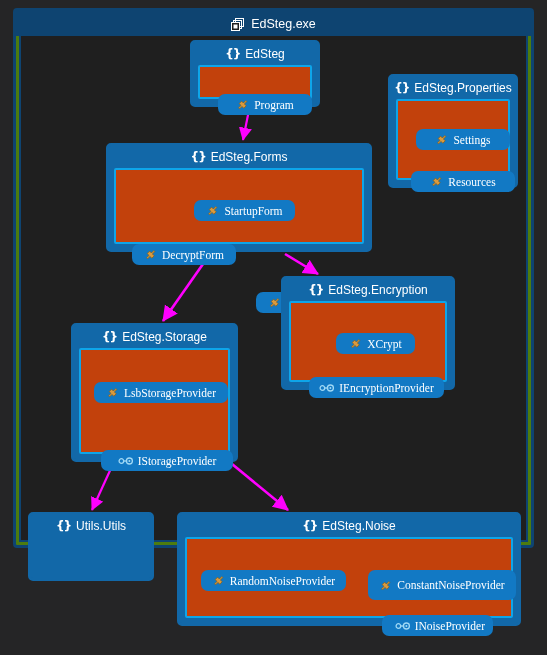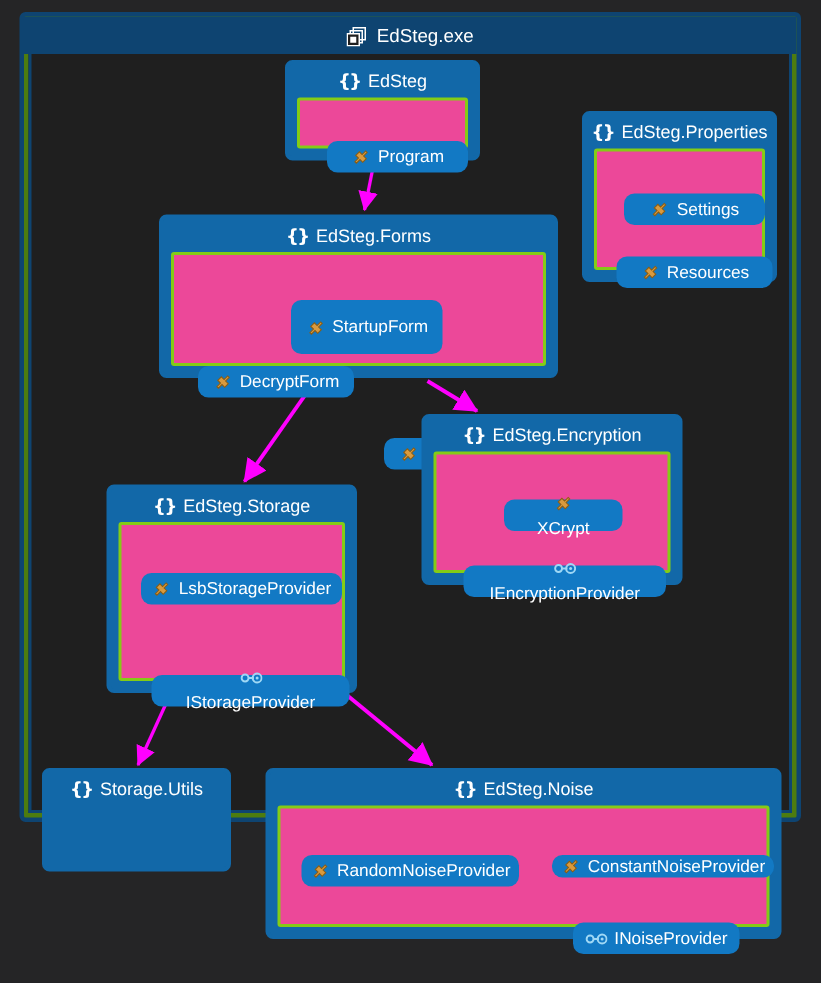--- a/index.html
+++ b/index.html
@@ -85,24 +85,25 @@
     justify-content: center;
     gap: 5px;
     color: #ffffff;
     font-size: 12px;
     white-space: nowrap;
   }
   .ns-body {
     position: absolute;
     left: 5px; right: 5px;
     top: 22px; bottom: 5px;
-    background: #ec4899;
-    border: 2px solid #84cc16;
+    background: #c2410c;
+    border: 2px solid #0ea5e9;
     border-radius: 2px;
     box-sizing: border-box;
+    font-family: Liberation Serif, serif;
   }
 
   
   .node {
     position: absolute;
     background: #1279c4;
     border-radius: 7px;
     display: flex;
     align-items: center;
     justify-content: center;
@@ -234,21 +235,21 @@
   </div>
 
   <div class="ns" style="left:106px;top:143px;width:266px;height:109px;">
     <div class="ns-header">
       <span class="icon">
           <span class="ns-icon-text">{}</span>
         </span>
       <span>EdSteg.Forms</span>
     </div>
     <div class="ns-body">
-      <div class="node" style="left:78px;top:30px;width:101px;height:36px;">
+      <div class="node" style="left:78px;top:30px;width:101px;height:21px;">
         <span class="icon">
           <svg width="13" height="13" viewBox="0 0 13 13">
               <path d="M3.2 5.6 L5.6 3.2 L7.4 5 L9.8 2.6 L10.8 3.6 L8.4 6 L10.2 7.8 L7.8 10.2 L6 8.4 L3.6 10.8 L2.6 9.8 L5 7.4 z" fill="#d99a3e" stroke="#8a5d14" stroke-width="0.7"></path>
             </svg>
         </span>
         <span>StartupForm</span>
       </div>
       <div class="node" style="left:16px;top:74px;width:104px;height:21px;">
         <span class="icon">
           <svg width="13" height="13" viewBox="0 0 13 13">
@@ -269,29 +270,29 @@
   </div>
 
   <div class="ns" style="left:281px;top:276px;width:174px;height:114px;">
     <div class="ns-header">
       <span class="icon">
           <span class="ns-icon-text">{}</span>
         </span>
       <span>EdSteg.Encryption</span>
     </div>
     <div class="ns-body">
-      <div class="node" style="left:45px;top:30px;width:79px;height:21px;flex-direction:column;">
+      <div class="node" style="left:45px;top:30px;width:79px;height:21px;">
         <span class="icon">
           <svg width="13" height="13" viewBox="0 0 13 13">
               <path d="M3.2 5.6 L5.6 3.2 L7.4 5 L9.8 2.6 L10.8 3.6 L8.4 6 L10.2 7.8 L7.8 10.2 L6 8.4 L3.6 10.8 L2.6 9.8 L5 7.4 z" fill="#d99a3e" stroke="#8a5d14" stroke-width="0.7"></path>
             </svg>
         </span>
         <span>XCrypt</span>
       </div>
-      <div class="node" style="left:18px;top:74px;width:135px;height:21px;flex-direction:column;">
+      <div class="node" style="left:18px;top:74px;width:135px;height:21px;">
         <span class="icon">
           <svg width="15" height="12" viewBox="0 0 15 12">
               <circle cx="3.4" cy="6" r="2.3" fill="none" stroke="#9fd8f5" stroke-width="1.3"></circle>
               <line x1="5.7" y1="6" x2="9.3" y2="6" stroke="#9fd8f5" stroke-width="1.3"></line>
               <circle cx="11.4" cy="6" r="3" fill="none" stroke="#9fd8f5" stroke-width="1.3"></circle>
               <circle cx="11.4" cy="6" r="1" fill="#9fd8f5"></circle>
             </svg>
         </span>
         <span>IEncryptionProvider</span>
       </div>
@@ -307,60 +308,60 @@
     </div>
     <div class="ns-body">
       <div class="node" style="left:13px;top:32px;width:134px;height:21px;">
         <span class="icon">
           <svg width="13" height="13" viewBox="0 0 13 13">
               <path d="M3.2 5.6 L5.6 3.2 L7.4 5 L9.8 2.6 L10.8 3.6 L8.4 6 L10.2 7.8 L7.8 10.2 L6 8.4 L3.6 10.8 L2.6 9.8 L5 7.4 z" fill="#d99a3e" stroke="#8a5d14" stroke-width="0.7"></path>
             </svg>
         </span>
         <span>LsbStorageProvider</span>
       </div>
-      <div class="node" style="left:20px;top:100px;width:132px;height:21px;flex-direction:column;">
+      <div class="node" style="left:20px;top:100px;width:132px;height:21px;">
         <span class="icon">
           <svg width="15" height="12" viewBox="0 0 15 12">
               <circle cx="3.4" cy="6" r="2.3" fill="none" stroke="#9fd8f5" stroke-width="1.3"></circle>
               <line x1="5.7" y1="6" x2="9.3" y2="6" stroke="#9fd8f5" stroke-width="1.3"></line>
               <circle cx="11.4" cy="6" r="3" fill="none" stroke="#9fd8f5" stroke-width="1.3"></circle>
               <circle cx="11.4" cy="6" r="1" fill="#9fd8f5"></circle>
             </svg>
         </span>
         <span>IStorageProvider</span>
       </div>
     </div>
   </div>
 
   <div class="ns" style="left:28px;top:512px;width:126px;height:69px;">
     <div class="ns-header">
       <span class="icon">
           <span class="ns-icon-text">{}</span>
         </span>
-      <span>Storage.Utils</span>
+      <span>Utils.Utils</span>
     </div>
   </div>
 
   <div class="ns" style="left:177px;top:512px;width:344px;height:114px;">
     <div class="ns-header">
       <span class="icon">
           <span class="ns-icon-text">{}</span>
         </span>
       <span>EdSteg.Noise</span>
     </div>
     <div class="ns-body">
       <div class="node" style="left:14px;top:31px;width:145px;height:21px;">
         <span class="icon">
           <svg width="13" height="13" viewBox="0 0 13 13">
               <path d="M3.2 5.6 L5.6 3.2 L7.4 5 L9.8 2.6 L10.8 3.6 L8.4 6 L10.2 7.8 L7.8 10.2 L6 8.4 L3.6 10.8 L2.6 9.8 L5 7.4 z" fill="#d99a3e" stroke="#8a5d14" stroke-width="0.7"></path>
             </svg>
         </span>
         <span>RandomNoiseProvider</span>
       </div>
-      <div class="node" style="left:181px;top:31px;width:148px;height:15px;">
+      <div class="node" style="left:181px;top:31px;width:148px;height:30px;">
         <span class="icon">
           <svg width="13" height="13" viewBox="0 0 13 13">
               <path d="M3.2 5.6 L5.6 3.2 L7.4 5 L9.8 2.6 L10.8 3.6 L8.4 6 L10.2 7.8 L7.8 10.2 L6 8.4 L3.6 10.8 L2.6 9.8 L5 7.4 z" fill="#d99a3e" stroke="#8a5d14" stroke-width="0.7"></path>
             </svg>
         </span>
         <span>ConstantNoiseProvider</span>
       </div>
       <div class="node" style="left:195px;top:76px;width:111px;height:21px;justify-content:flex-end;">
         <span class="icon">
           <svg width="15" height="12" viewBox="0 0 15 12">

